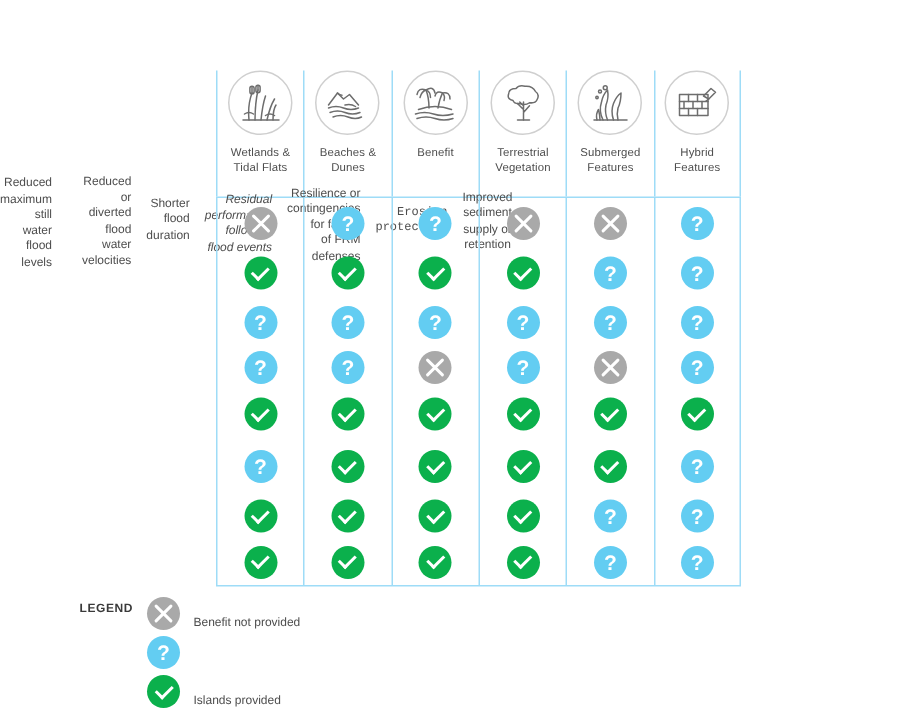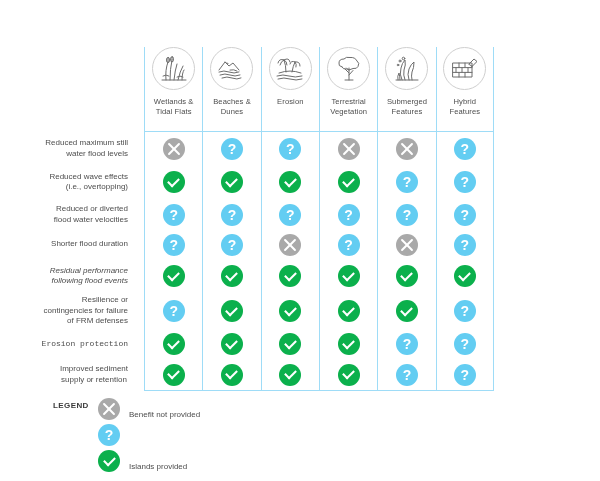--- a/index.html
+++ b/index.html
@@ -79,21 +79,21 @@
   }
   .mark.yes span{
     display:block;width:9px;height:5px;
     border-left:2.4px solid #fff;border-bottom:2.4px solid #fff;
     transform:rotate(-45deg) translate(1px,-1px);
   }
 
   
   .rowlabels{
     position:absolute;left:0px;top:132px;width:138px;height:258px;
-    display:flex;flex-direction:column;
+    display:flex;flex-direction:row;
   }
   .rowlabel{
     display:flex;align-items:center;justify-content:flex-end;
     text-align:right;padding-right:10px;box-sizing:border-box;
     font-size:8px;line-height:10.5px;color:#4d4d4d;
   }
 
   
   .legend{position:absolute;left:0;top:398px;width:600px;height:75px;}
   .legend-title{
@@ -141,21 +141,21 @@
       <div class="head-cell">
         <div class="icon-circle">
           <svg width="28" height="26" viewBox="0 0 28 26">
             <path fill="none" stroke="#6d6d6d" stroke-width="1" stroke-linecap="round" stroke-linejoin="round" d="M10 16 Q10 9 8 4 M16 16 Q17 10 19 6"></path>
             <path fill="none" stroke="#6d6d6d" stroke-width="1" stroke-linecap="round" stroke-linejoin="round" d="M8 4 Q3 2 2 7 M8 4 Q13 1 14 6 M8 4 Q11 5 11 9 M8 4 Q5 5 4 9"></path>
             <path fill="none" stroke="#6d6d6d" stroke-width="1" stroke-linecap="round" stroke-linejoin="round" d="M19 6 Q15 4 14 8 M19 6 Q24 5 24 10 M19 6 Q21 8 20 11"></path>
             <path fill="none" stroke="#6d6d6d" stroke-width="1" stroke-linecap="round" stroke-linejoin="round" d="M3 17 q11 -4 22 0"></path>
             <path fill="none" stroke="#6d6d6d" stroke-width="1" stroke-linecap="round" stroke-linejoin="round" d="M1 20 q6 -2 12 0 t13 0 M2 23 q6 -2 12 0 t12 0"></path>
           </svg>
         </div>
-        <div class="head-label">Erosion</div>
+        <div class="head-label">Benefit</div>
       </div>
       <div class="head-cell">
         <div class="icon-circle">
           <svg width="28" height="26" viewBox="0 0 28 26">
             <path fill="none" stroke="#6d6d6d" stroke-width="1" stroke-linecap="round" stroke-linejoin="round" d="M7 11 Q3 10 4 7 Q4 3 9 3 Q11 0.5 15 1.5 Q20 1 22 5 Q25 7 23 10.5 Q22 13 18 12.5 Q15 14.5 11.5 13 Q8 13.5 7 11 Z"></path>
             <path fill="none" stroke="#6d6d6d" stroke-width="1" stroke-linecap="round" stroke-linejoin="round" d="M14 24 L14 12 M14 17 L10 13 M14 19 L18 14.5 M14 14.5 L11.5 12"></path>
             <path fill="none" stroke="#6d6d6d" stroke-width="1" stroke-linecap="round" stroke-linejoin="round" d="M10 24 h8"></path>
           </svg>
         </div>
         <div class="head-label">Terrestrial<br>Vegetation</div>
@@ -188,23 +188,20 @@
       </div>
     </div>
 
   <div class="hrule top"></div>
   <div class="hrule bottom"></div>
 
   <div class="rowlabels" id="rowlabels">
       <div class="rowlabel" style="height: 33px;">
         <div>Reduced maximum still<br>water flood levels</div>
       </div>
-      <div class="rowlabel" style="height: 34px;">
-        <div>Reduced wave effects<br>(i.e., overtopping)</div>
-      </div>
       <div class="rowlabel" style="height: 31px; margin-left: 10px;">
         <div>Reduced or diverted<br>flood water velocities</div>
       </div>
       <div class="rowlabel" style="height: 29px;">
         <div>Shorter flood duration</div>
       </div>
       <div class="rowlabel" style="height: 34px; font-style: italic;">
         <div>Residual performance<br>following flood events</div>
       </div>
       <div class="rowlabel" style="height: 36px;">

